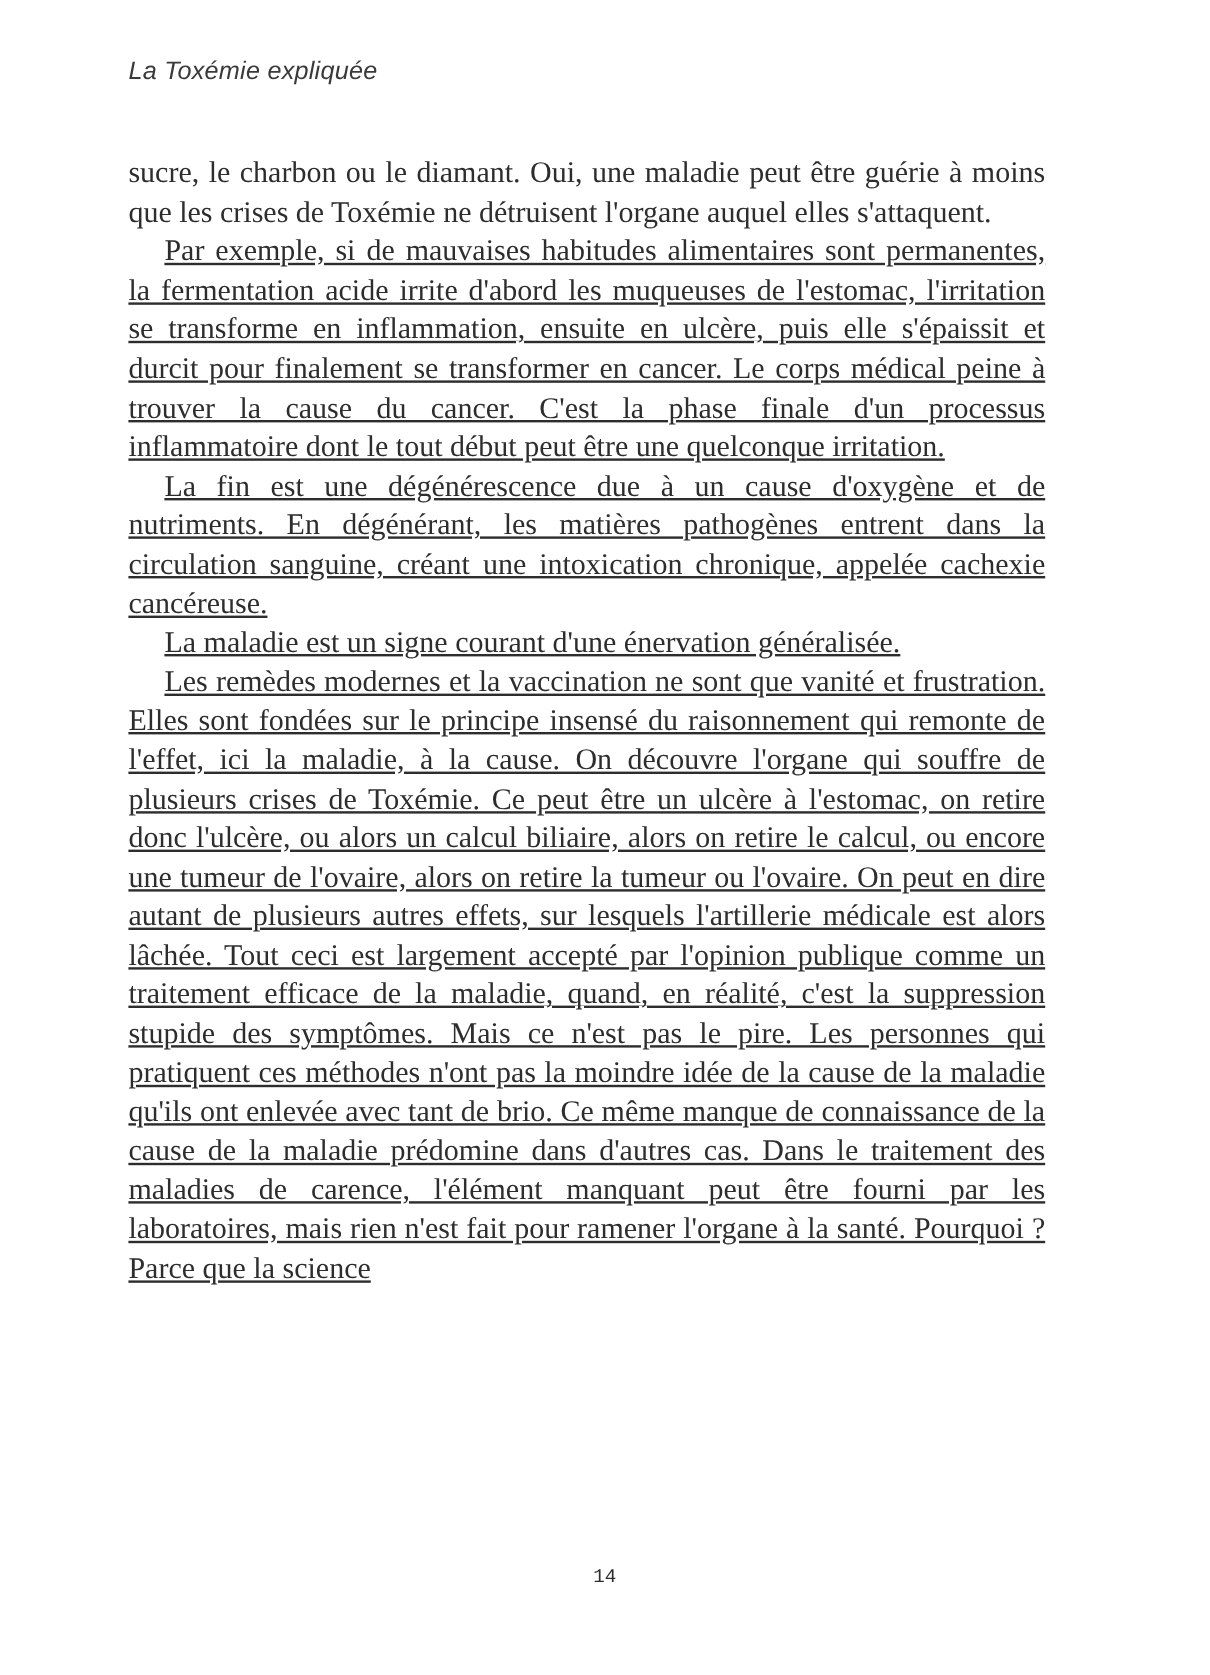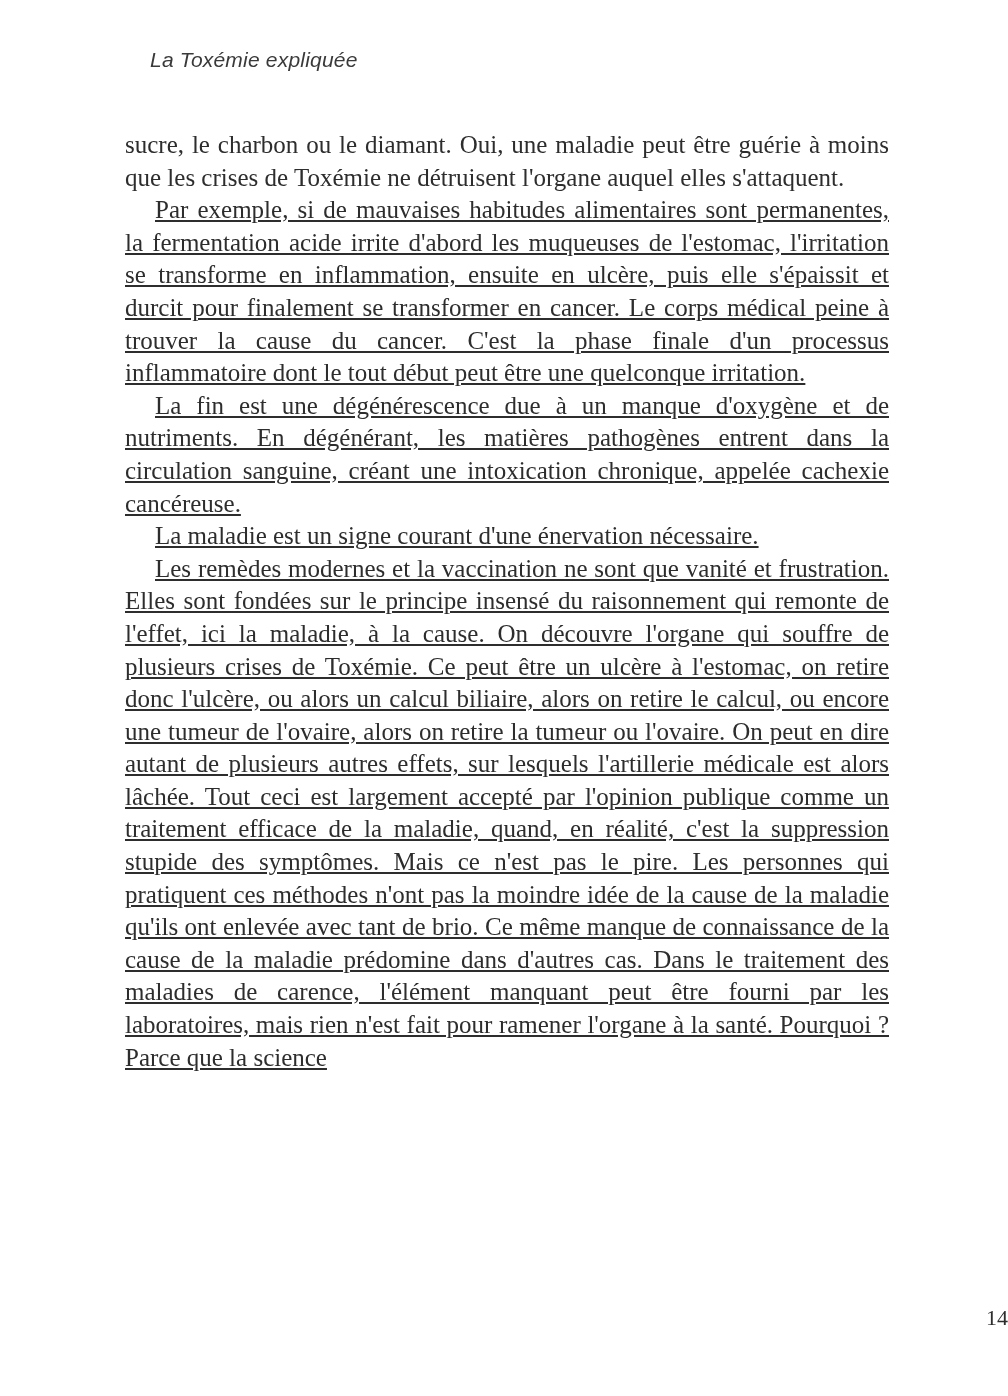--- a/index.html
+++ b/index.html
@@ -16,62 +16,61 @@
   }
   .running-header {
     position: absolute;
     top: 48px;
     left: 107px;
     font-family: "Liberation Sans", sans-serif;
     font-style: italic;
     font-size: 21px;
     color: #3a3a3a;
     letter-spacing: 0.2px;
-    margin-left: 43px;
   }
   .text-block {
     position: absolute;
     top: 129px;
-    left: 125px;
+    left: 107px;
     width: 764px;
     font-family: "Liberation Serif", serif;
     font-size: 25px;
     line-height: 32.6px;
     color: #2d2d2d;
     text-align: justify;
   }
   .text-block p {
     margin: 0;
     padding: 0;
   }
   .text-block p.indented {
     text-indent: 30px;
     text-decoration: underline;
   }
   .page-number {
     position: absolute;
     top: 1305px;
     left: 0;
     width: 100%;
-    text-align: right;
-    font-family: Liberation Serif, serif;
-    font-size: 22px;
+    text-align: center;
+    font-family: Liberation Mono, monospace;
+    font-size: 16px;
     color: #2d2d2d;
   }
 </style>
 </head>
 <body>
 
 <div class="page">
 
   <div class="running-header">La Toxémie expliquée</div>
 
   <div class="text-block">
       <p class="">sucre, le charbon ou le diamant. Oui, une maladie peut être guérie à moins que les crises de Toxémie ne détruisent l'organe auquel elles s'attaquent.</p>
       <p class="indented">Par exemple, si de mauvaises habitudes alimentaires sont permanentes, la fermentation acide irrite d'abord les muqueuses de l'estomac, l'irritation se transforme en inflammation, ensuite en ulcère, puis elle s'épaissit et durcit pour finalement se transformer en cancer. Le corps médical peine à trouver la cause du cancer. C'est la phase finale d'un processus inflammatoire dont le tout début peut être une quelconque irritation.</p>
-      <p class="indented">La fin est une dégénérescence due à un manque d'oxygène et de nutriments. En dégénérant, les matières pathogènes entrent dans la circulation sanguine, créant une intoxication chronique, appelée cachexie cancéreuse.</p>
-      <p class="indented">La maladie est un signe courant d'une énervation nécessaire.</p>
+      <p class="indented">La fin est une dégénérescence due à un cause d'oxygène et de nutriments. En dégénérant, les matières pathogènes entrent dans la circulation sanguine, créant une intoxication chronique, appelée cachexie cancéreuse.</p>
+      <p class="indented">La maladie est un signe courant d'une énervation généralisée.</p>
       <p class="indented">Les remèdes modernes et la vaccination ne sont que vanité et frustration. Elles sont fondées sur le principe insensé du raisonnement qui remonte de l'effet, ici la maladie, à la cause. On découvre l'organe qui souffre de plusieurs crises de Toxémie. Ce peut être un ulcère à l'estomac, on retire donc l'ulcère, ou alors un calcul biliaire, alors on retire le calcul, ou encore une tumeur de l'ovaire, alors on retire la tumeur ou l'ovaire. On peut en dire autant de plusieurs autres effets, sur lesquels l'artillerie médicale est alors lâchée. Tout ceci est largement accepté par l'opinion publique comme un traitement efficace de la maladie, quand, en réalité, c'est la suppression stupide des symptômes. Mais ce n'est pas le pire. Les personnes qui pratiquent ces méthodes n'ont pas la moindre idée de la cause de la maladie qu'ils ont enlevée avec tant de brio. Ce même manque de connaissance de la cause de la maladie prédomine dans d'autres cas. Dans le traitement des maladies de carence, l'élément manquant peut être fourni par les laboratoires, mais rien n'est fait pour ramener l'organe à la santé. Pourquoi ? Parce que la science</p>
     </div>
 
   <div class="page-number">14</div>
 
 </div>
 
 </body></html>

